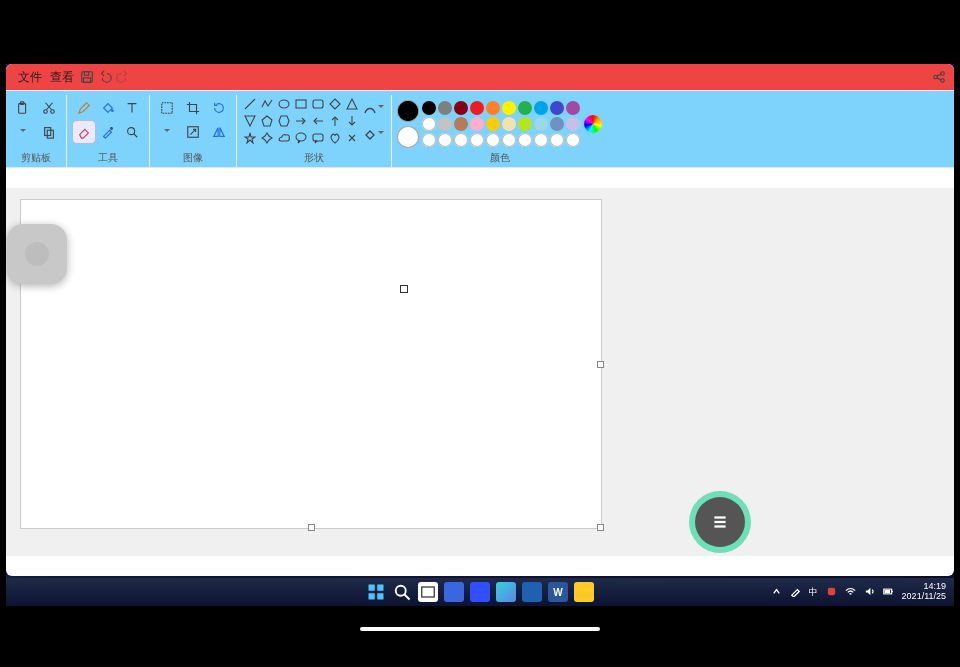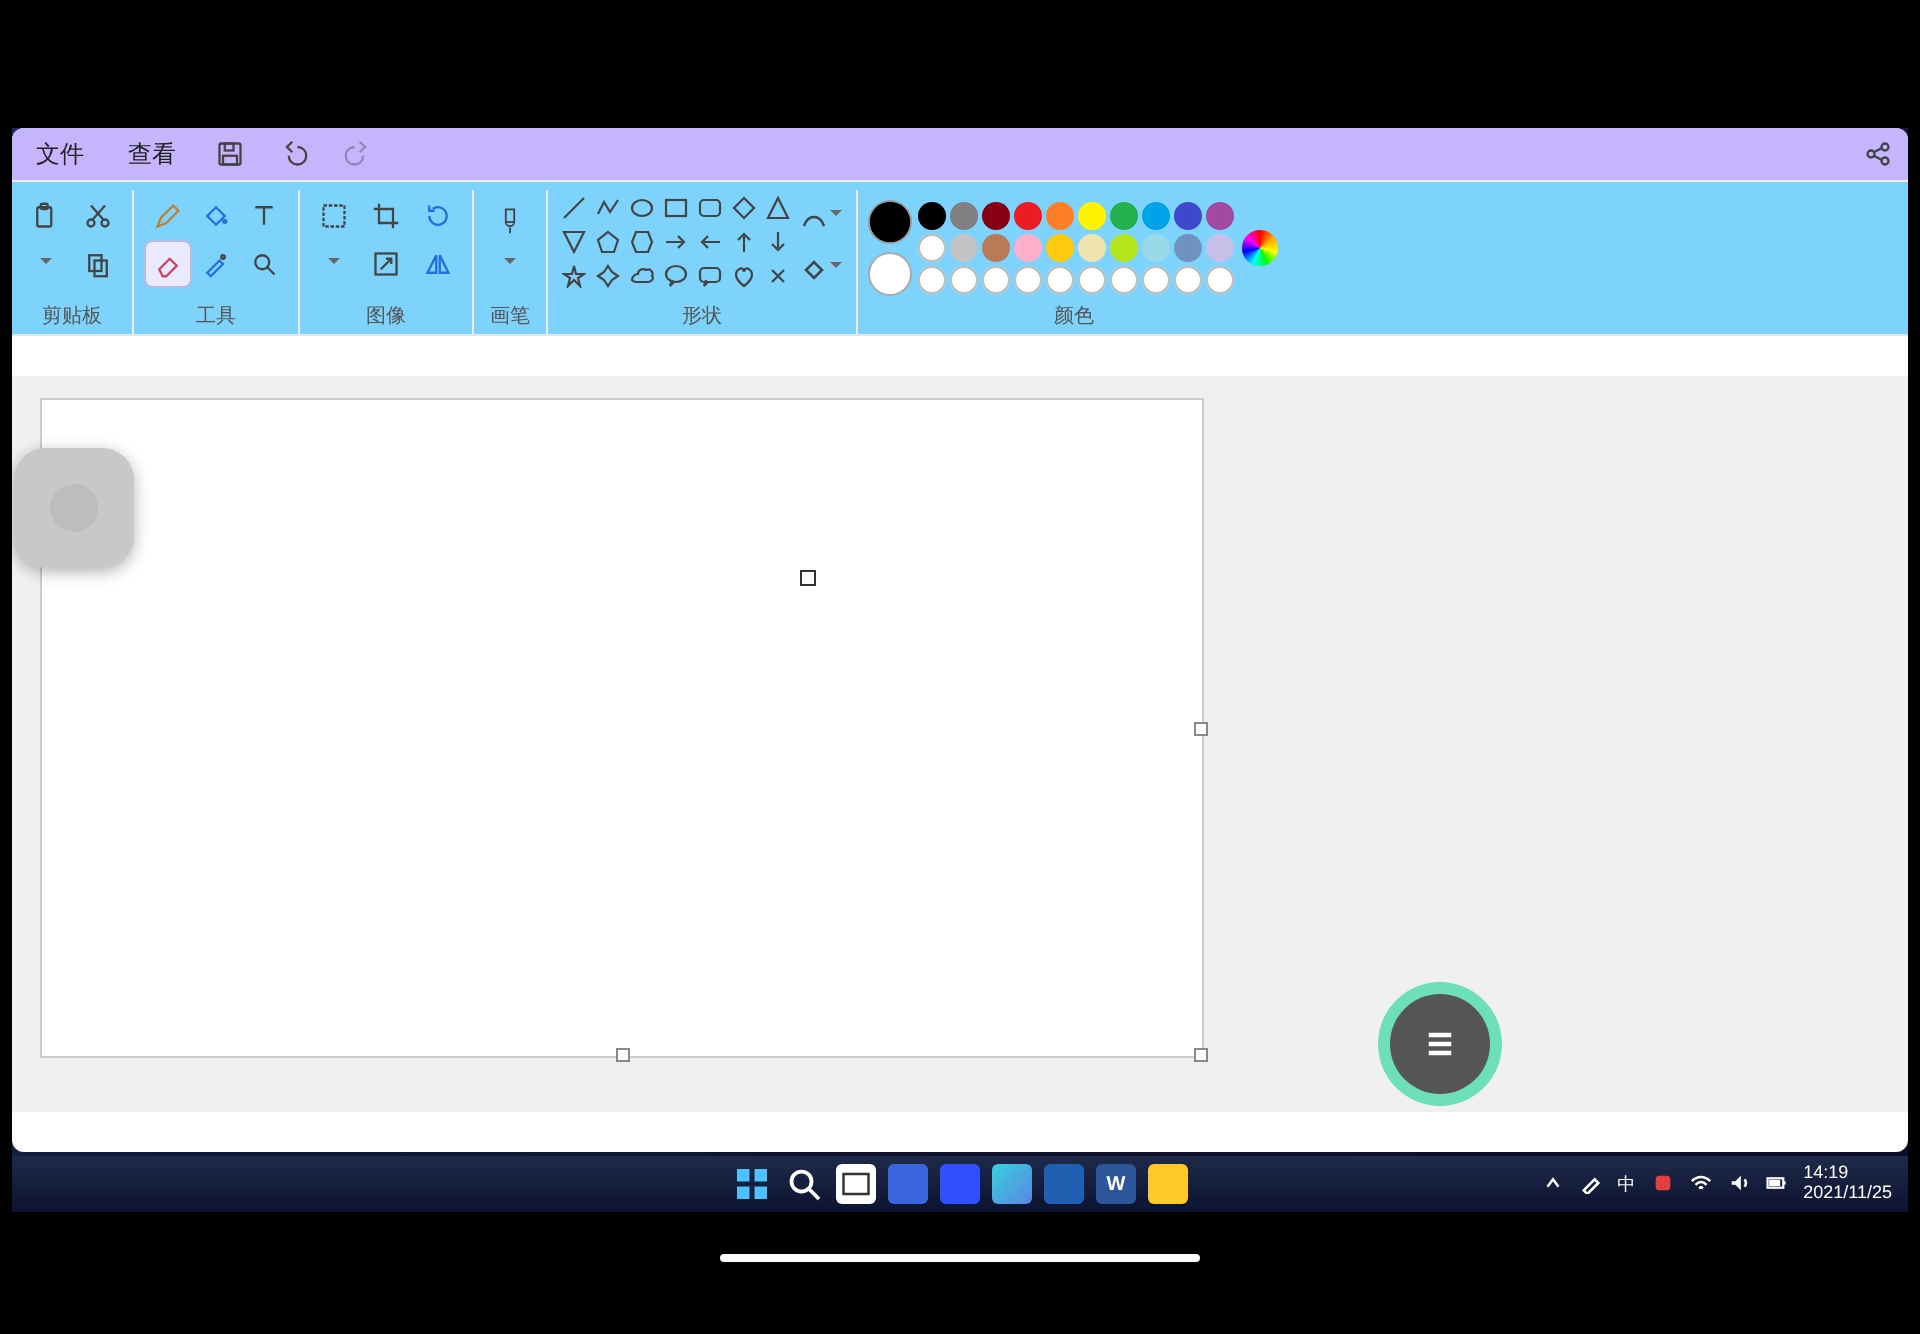--- a/index.html
+++ b/index.html
@@ -6,21 +6,21 @@
   .screen{position:absolute;left:0;top:0;width:960px;height:667px;background:#000}
   .desktop{position:absolute;left:6px;top:64px;width:948px;height:540px;background:#1a1a40 linear-gradient(135deg,#1a3060,#101030);}
   .app{position:absolute;left:6px;top:64px;width:948px;height:512px;background:#ffffff;border-radius:6px;overflow:hidden;box-shadow:0 6px 30px rgba(0,0,0,.4)}
   .titlebar{height:22px;display:flex;align-items:center;padding:0 6px;background: #f6f8fa;position:relative}
   .app-icon{width:14px;height:14px;background:radial-gradient(circle at 40% 40%,#6bd0ff,#0078d4);border-radius:50%;margin-right:6px}
   .title-text{font-size:11px;color:#333}
   .win-controls{position:absolute;right:0;top:0;height:22px;display:flex}
   .win-btn{width:30px;height:22px;display:flex;align-items:center;justify-content:center;color:#333;font-size:10px}
   .win-btn svg{width:9px;height:9px;stroke:#333;fill:none;stroke-width:1.2}
 
-  .menubar{height:26px;display:flex;align-items:center;padding:0 8px;background:#c4b5fd;gap:14px;position:relative;border-bottom:1px solid #eef0f3}
+  .menubar{height:26px;display:flex;align-items:center;padding:0 8px;background:#ef4444;gap:0;position:relative;border-bottom:1px solid #eef0f3}
   .menu-item{font-size:12px;padding:2px 4px}
   .menu-icon{width:18px;height:18px;display:flex;align-items:center;justify-content:center}
   .menu-icon svg{width:14px;height:14px;stroke:#444;fill:none;stroke-width:1.3}
   .share-btn{position:absolute;right:6px;top:4px}
 
   .ribbon{height:72px;display:flex;background:#7dd3fc;padding-top:4px;border-bottom:1px solid #e3e5e8}
   .group{display:flex;flex-direction:column;align-items:center;padding:0 6px;border-right:1px solid #eceef0}
   .group:last-child{border-right:none}
   .group-body{flex:1;display:flex;align-items:flex-start;gap:4px;padding-top:2px}
   .group-label{font-size:10px;color:#555;padding-bottom:2px}
@@ -64,21 +64,21 @@
   .left-floating .dot{width:24px;height:24px;border-radius:50%;background:#bdbdbd}
   .right-floating{position:absolute;right:215px;top:497px;width:50px;height:50px;border-radius:50%;background:#555;box-shadow:0 0 0 6px #6de0b8;display:flex;align-items:center;justify-content:center}
   .right-floating svg{width:18px;height:18px;stroke:#fff;fill:none;stroke-width:2}
 
   
   .taskbar{position:absolute;left:6px;right:6px;bottom:61px;height:28px;background:linear-gradient(to bottom,#1f2a4a,#0c1330);display:flex;align-items:center;justify-content:center;gap:4px}
   .task-icons{display:flex;gap:6px;align-items:center}
   .ticon{width:20px;height:20px;border-radius:3px;display:flex;align-items:center;justify-content:center}
   .tray{position:absolute;right:8px;top:0;height:100%;display:flex;align-items:center;gap:8px;color:#fff;font-size:9px}
   .tray svg{width:11px;height:11px;stroke:#fff;fill:none;stroke-width:1.4}
-  .clock{display:flex;flex-direction:column;align-items:flex-start;line-height:1.1}
+  .clock{display:flex;flex-direction:column;align-items:flex-end;line-height:1.1}
 
   
   .home-ind{position:absolute;left:50%;bottom:36px;width:240px;height:4px;margin-left:-120px;background:#fff;border-radius:3px}
 </style>
 </head>
 <body>
 
 <div class="screen">
   <div class="desktop"></div>
 
@@ -235,37 +235,20 @@
                 <svg viewBox="0 0 16 16">
                   <polygon points="2,13 7,13 7,3" stroke="#2070e0"></polygon>
                   <polygon points="14,13 9,13 9,3" stroke="#2070e0"></polygon>
                 </svg>
               </span>
           </div>
         </div>
         <div class="group-label">图像</div>
       </div>
 
-      <div class="group">
-        <div class="group-body">
-          <div class="big-btn">
-            <span class="rbtn" style="width:24px;height:28px">
-                <svg viewBox="0 0 16 20">
-                  <rect x="5" y="1" width="6" height="9"></rect>
-                  <path d="M5 10c0 4 6 4 6 0"></path>
-                  <line x1="8" y1="14" x2="8" y2="18"></line>
-                </svg>
-              </span>
-            <span class="rbtn" style="height:10px">
-                <span class="dd"></span>
-              </span>
-          </div>
-        </div>
-        <div class="group-label">画笔</div>
-      </div>
 
       <div class="group">
         <div class="group-body">
           <div class="shapes-grid">
             <span>
                 <svg viewBox="0 0 12 12">
                   <line x1="1" y1="11" x2="11" y2="1"></line>
                 </svg>
               </span>
             <span>

